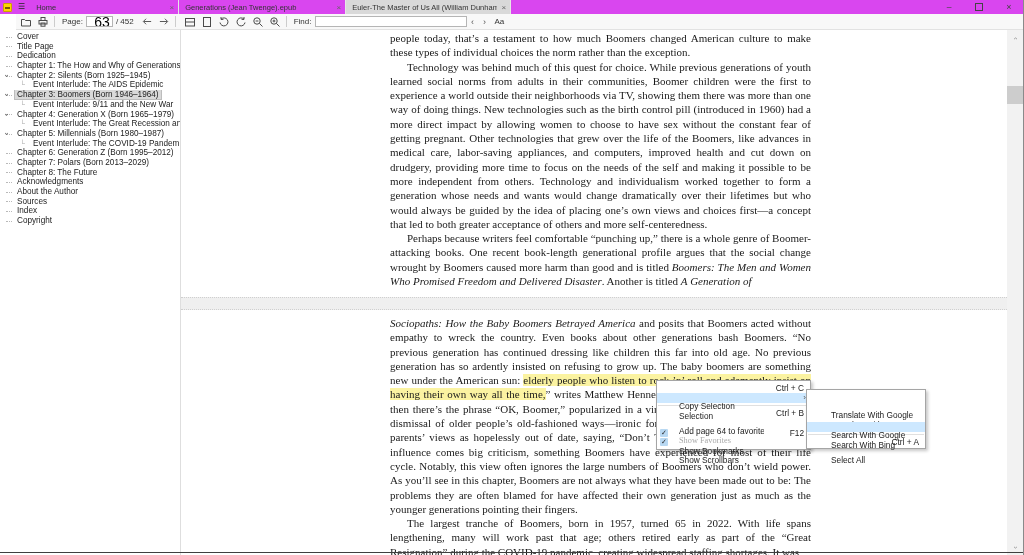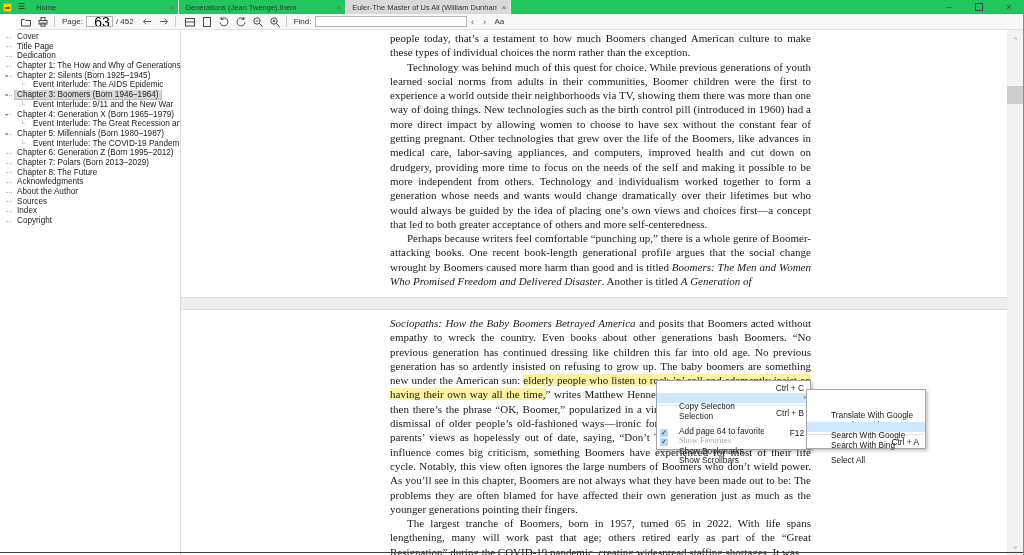--- a/index.html
+++ b/index.html
@@ -3,21 +3,21 @@
 <meta charset="utf-8">
 <style>
   :root{
     --hl:#fbf3a1; --menuhl:#cde8ff; --tabshade:#d9d9d9; --logo:#ffd400;
   }
   html,body{width:1024px;height:555px;margin:0;overflow:hidden;background:#fff;
     font-family:"Liberation Sans",sans-serif;-webkit-font-smoothing:antialiased;}
   *{box-sizing:border-box;}
 
   
-  .titlebar{position:absolute;left:0;top:0;width:1024px;height:14px;background:#22c55e;
+  .titlebar{position:absolute;left:0;top:0;width:1024px;height:14px;background:#d946ef;
     display:flex;align-items:center;font-size:7.5px;color:#333;}
   .logo{width:9px;height:9px;margin-left:3px;background:var(--logo);border:1px solid #c9a400;
     border-radius:1px;position:relative;flex:0 0 auto;}
   .logo::after{content:"";position:absolute;left:1px;top:3px;width:5px;height:2px;background:#7a5c00;}
   .menu-btn{margin:0 5px 0 6px;color:#222;font-size:8px;line-height:14px;}
   .menu-btn::before{content:"\2630";}
   .tabs{display:flex;height:14px;}
   .tab{height:14px;display:flex;align-items:center;padding:0 4px 0 6px;border-right:1px solid #e6e6e6;}
   .tab.shaded{background:var(--tabshade);}
   .tab-label{flex:1;overflow:hidden;white-space:nowrap;color:#333;}
@@ -107,21 +107,21 @@
 
 <div class="titlebar">
   <div class="logo"></div>
   <div class="menu-btn"></div>
   <div class="tabs" id="tabs">
       <div class="tab" style="width: 149px;">
         <span class="tab-label">Home</span>
         <span class="tab-close icon-close"></span>
       </div>
       <div class="tab" style="width: 167px;">
-        <span class="tab-label">Generations (Jean Twenge).them</span>
+        <span class="tab-label">Generations (Jean Twenge).epub</span>
         <span class="tab-close icon-close"></span>
       </div>
       <div class="tab shaded" style="width: 165px;">
         <span class="tab-label">Euler-The Master of Us All (William Dunham).pdf</span>
         <span class="tab-close icon-close"></span>
       </div>
     </div>
   <div class="win-controls">
     <div class="win-btn ctrl-min"></div>
     <div class="win-btn ctrl-max"></div>

